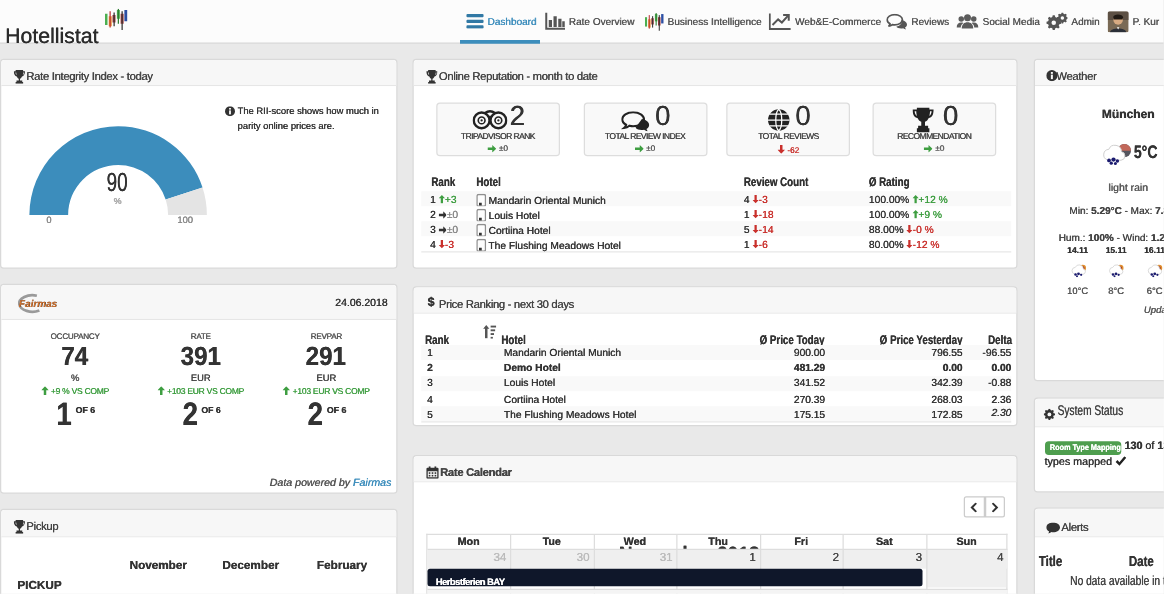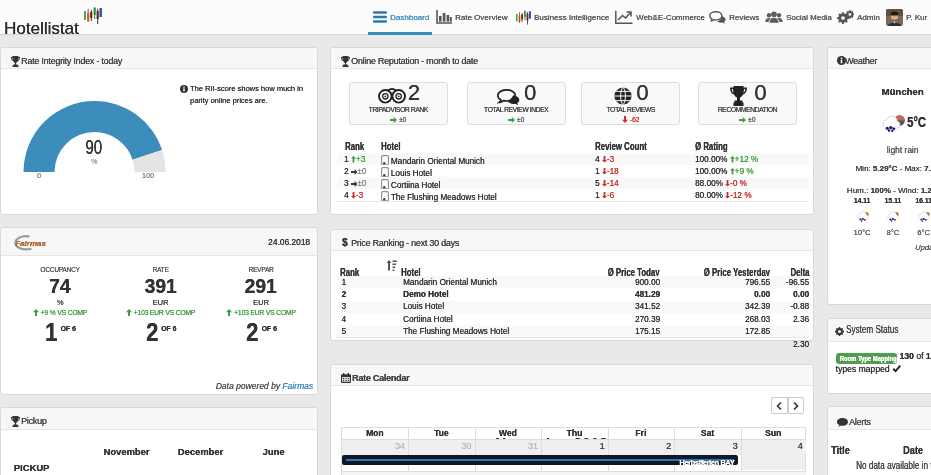--- a/index.html
+++ b/index.html
@@ -191,21 +191,21 @@
 
 <div class="panel" style="left:0px;top:407px;width:318px;height:78px;">
  <div class="phead" style="height:22px;">
   <svg class="abs" style="left:9.5px;top:7.5px;" width="9" height="11" viewBox="0 0 9 11">
           <path d="M1.5 0 H7.5 V1 H9 C9 3.5 8 4.8 6.6 5.2 C6.2 6.2 5.6 6.8 5 7 V8.4 H6.8 V9.6 H7.5 V11 H1.5 V9.6 H2.2 V8.4 H4 V7 C3.4 6.8 2.8 6.2 2.4 5.2 C1 4.8 0 3.5 0 1 H1.5 Z M1.4 2 C1.5 3.2 1.9 3.9 2.4 4.2 C2.1 3.3 2 2.2 2 2 Z M7.6 2 C7.6 2.2 7.5 3.3 7.2 4.2 C7.7 3.9 8.1 3.2 8.2 2 Z" fill="#333"></path>
         </svg>
   <div class="ttl" style="left:20px;top:8px;">Pickup</div>
  </div>
  <div class="abs b" style="left:74px;top:37.8px;width:103px;text-align:center;font-size:9.4px;color:#333;">November</div>
  <div class="abs b" style="left:148px;top:37.8px;width:103px;text-align:center;font-size:9.4px;color:#333;">December</div>
- <div class="abs b" style="left:221px;top:37.8px;width:103px;text-align:center;font-size:9.4px;color:#333;">June</div>
+ <div class="abs b" style="left:221px;top:37.8px;width:103px;text-align:center;font-size:9.4px;color:#333;">February</div>
  <div class="abs b" style="left:12.8px;top:54.4px;font-size:9.4px;color:#333;">PICKUP</div>
 </div>
 
 <div class="panel" style="left:330px;top:47px;width:484px;height:168px;">
  <div class="phead" style="height:21px;text-align:center;">
   <svg class="abs" style="left:9.5px;top:7.5px;" width="9" height="11" viewBox="0 0 9 11">
           <path d="M1.5 0 H7.5 V1 H9 C9 3.5 8 4.8 6.6 5.2 C6.2 6.2 5.6 6.8 5 7 V8.4 H6.8 V9.6 H7.5 V11 H1.5 V9.6 H2.2 V8.4 H4 V7 C3.4 6.8 2.8 6.2 2.4 5.2 C1 4.8 0 3.5 0 1 H1.5 Z M1.4 2 C1.5 3.2 1.9 3.9 2.4 4.2 C2.1 3.3 2 2.2 2 2 Z M7.6 2 C7.6 2.2 7.5 3.3 7.2 4.2 C7.7 3.9 8.1 3.2 8.2 2 Z" fill="#333"></path>
         </svg>
   <div class="ttl" style="left:20px;top:8px;">Online Reputation - month to date</div>
  </div>
@@ -364,21 +364,21 @@
  <div class="tbl" style="left:398px;top:72.4px;width:80px;text-align:right;">-0.88</div>
  <div class="tbl" style="left:10.5px;top:84.6px;">4</div>
  <div class="tbl" style="left:72px;top:84.6px;">Cortiina Hotel</div>
  <div class="tbl" style="left:229px;top:84.6px;width:100px;text-align:right;">270.39</div>
  <div class="tbl" style="left:339px;top:84.6px;width:100px;text-align:right;">268.03</div>
  <div class="tbl" style="left:398px;top:84.6px;width:80px;text-align:right;">2.36</div>
  <div class="tbl" style="left:10.5px;top:96.8px;">5</div>
  <div class="tbl" style="left:72px;top:96.8px;">The Flushing Meadows Hotel</div>
  <div class="tbl" style="left:229px;top:96.8px;width:100px;text-align:right;">175.15</div>
  <div class="tbl" style="left:339px;top:96.8px;width:100px;text-align:right;">172.85</div>
- <div class="tbl" style="left:398px;top:110px;width:80px;text-align:right;">2.30</div>
+ <div class="tbl" style="left:398px;top:96px;width:80px;text-align:right;font-style:italic;">2.30</div>
 </div>
 
 <div class="panel" style="left:330px;top:364px;width:484px;height:125px;">
  <div class="phead" style="height:21px;font-weight:bold;">
   <svg class="abs" style="left:9.5px;top:8px;" width="10" height="10" viewBox="0 0 10 10">
           <rect x="0" y="1.2" width="10" height="8.8" rx="1" fill="#333"></rect>
           <rect x="1.2" y="4" width="7.6" height="4.8" fill="#f7f7f7"></rect>
           <rect x="2" y="0" width="1.4" height="2.4" fill="#333"></rect>
           <rect x="6.6" y="0" width="1.4" height="2.4" fill="#333"></rect>
           <g fill="#333">
@@ -427,21 +427,21 @@
    <div class="abs" style="left:399.2px;top:0px;width:1px;height:63.2px;background:#ddd;"></div>
 
    <div class="abs" style="left:0px;top:12.9px;width:63.5px;text-align:right;font-size:9.3px;color:#bbb;">34</div>
    <div class="abs" style="left:66.5px;top:12.9px;width:63.5px;text-align:right;font-size:9.3px;color:#bbb;">30</div>
    <div class="abs" style="left:133px;top:12.9px;width:63.5px;text-align:right;font-size:9.3px;color:#bbb;">31</div>
    <div class="abs" style="left:199.6px;top:12.9px;width:63.5px;text-align:right;font-size:9.3px;color:#444;">1</div>
    <div class="abs" style="left:266.1px;top:12.9px;width:63.5px;text-align:right;font-size:9.3px;color:#444;">2</div>
    <div class="abs" style="left:332.6px;top:12.9px;width:63.5px;text-align:right;font-size:9.3px;color:#444;">3</div>
    <div class="abs" style="left:399.2px;top:12.9px;width:62px;text-align:right;font-size:9.3px;color:#444;">4</div>
 
-   <div class="abs" style="left:0px;top:27.2px;width:396.8px;height:9.6px;background:#3377a8;border:4px solid #0f172a;border-radius:2px;color:#fff;font-size:7.5px;font-weight:bold;letter-spacing:-0.4px;text-align:right;line-height:8.2px;">Herbstferien BAY</div>
+   <div class="abs" style="left:0px;top:27.2px;width:396.8px;height:9.6px;background:#3377a8;border:7px solid #0f172a;border-radius:2px;color:#fff;font-size:7.5px;font-weight:bold;letter-spacing:-0.4px;text-align:left;line-height:8.2px;">Herbstferien BAY</div>
 
    <div class="abs" style="left:0;top:42.8px;width:464px;height:1px;background:#ddd;"></div>
    <div class="abs" style="left:0;top:43.8px;width:464px;height:19px;background:#f4f4f4;"></div>
  </div>
 </div>
 
 <div class="panel" style="left:827px;top:47px;width:317px;height:258px;">
  <div class="phead" style="height:21px;">
   <svg class="abs" style="left:8.5px;top:8px;" width="9" height="9" viewBox="0 0 9 9">
           <circle cx="4.5" cy="4.5" r="4.5" fill="#333"></circle>

